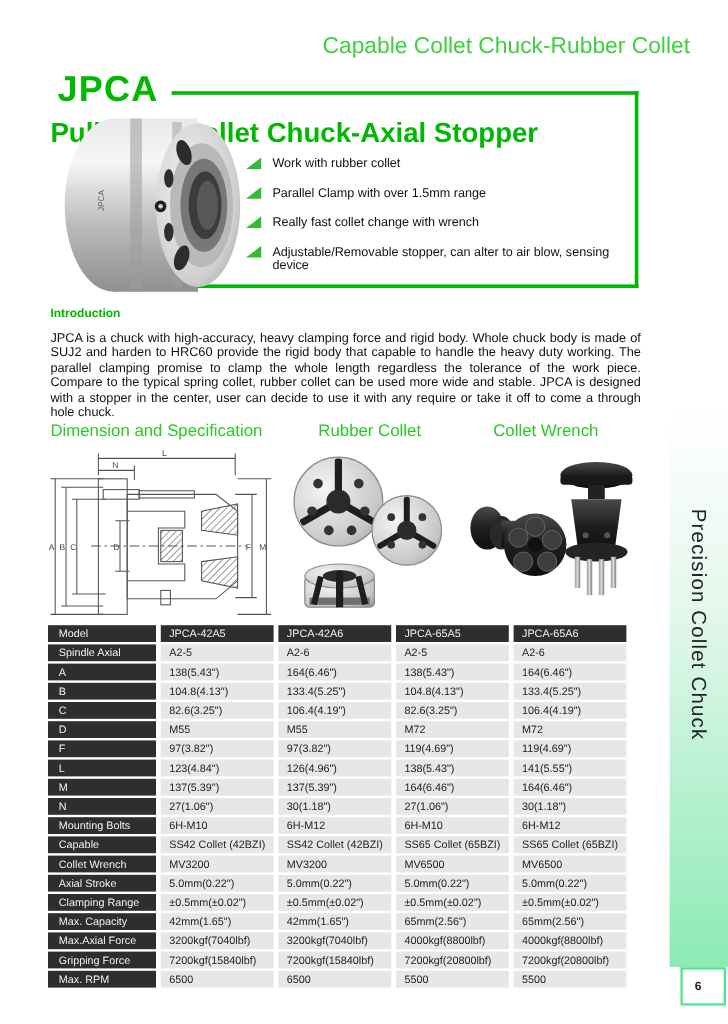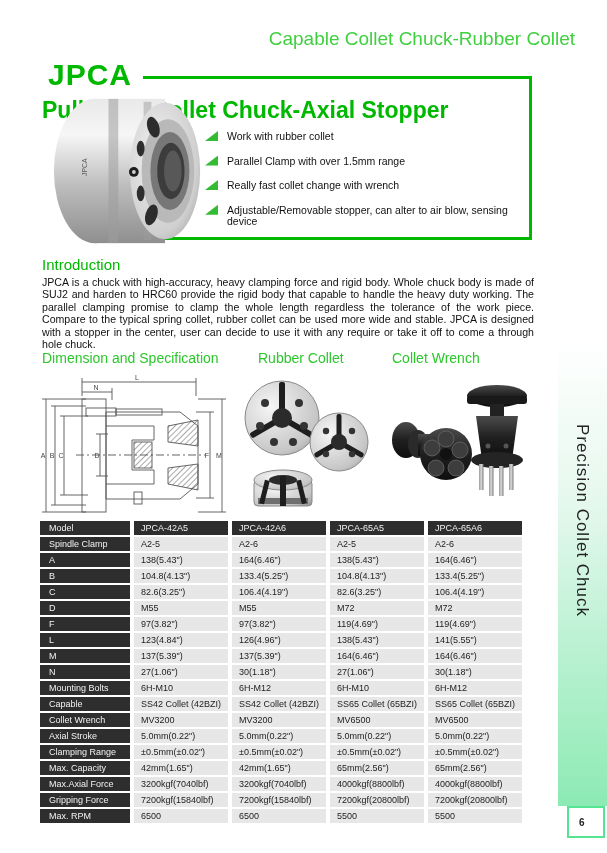--- a/index.html
+++ b/index.html
@@ -51,27 +51,27 @@
   }
   
   .hero-photo{position:absolute;left:50px;top:94px;width:156px;height:154px;}
   .features{position:absolute;left:205px;top:131px;width:330px;}
   .feature{display:flex;align-items:flex-start;margin-bottom:13px;font-size:10.5px;color:#111;line-height:1.1;}
   .tri{
     flex:0 0 13px;width:13px;height:10px;margin:0 9px 0 0;background:#33bb33;
     clip-path:polygon(0 100%,100% 0,100% 100%);
   }
   
-  .intro-head{position:absolute;left:42px;top:256px;font-size:15px;font-weight:normal;color:var(--green);}
+  .intro-head{position:absolute;left:42px;top:256px;font-size:10px;font-weight:bold;color:var(--green);}
   .intro-body{
     position:absolute;left:42px;top:276px;width:492px;
     font-size:10.6px;line-height:12.4px;text-align:justify;color:#111;
   }
   
-  .sections{position:absolute;left:42px;top:350px;width:492px;display:flex;}
+  .sections{position:absolute;left:42px;top:350px;width:492px;display:flex;gap:19px;}
   .sec{font-size:14px;color:var(--green-mid);}
   .sec1{width:216px;} .sec2{width:134px;} .sec3{width:130px;}
   
   .fig-draw{position:absolute;left:36px;top:372px;width:202px;height:150px;}
   .fig-collet{position:absolute;left:238px;top:376px;width:136px;height:142px;}
   .fig-wrench{position:absolute;left:384px;top:376px;width:150px;height:142px;}
   
   .spec{position:absolute;left:40px;top:521px;width:488px;}
   .trow{display:flex;margin-bottom:2px;}
   .tlabel{
@@ -317,21 +317,21 @@
 
 <div class="spec">
     <div class="trow thead">
       <div class="tlabel">Model</div>
       <div class="tcell">JPCA-42A5</div>
       <div class="tcell">JPCA-42A6</div>
       <div class="tcell">JPCA-65A5</div>
       <div class="tcell">JPCA-65A6</div>
     </div>
     <div class="trow">
-      <div class="tlabel">Spindle Clamp</div>
+      <div class="tlabel">Spindle Axial</div>
       <div class="tcell">A2-5</div>
       <div class="tcell">A2-6</div>
       <div class="tcell">A2-5</div>
       <div class="tcell">A2-6</div>
     </div>
     <div class="trow">
       <div class="tlabel">A</div>
       <div class="tcell">138(5.43")</div>
       <div class="tcell">164(6.46")</div>
       <div class="tcell">138(5.43")</div>

